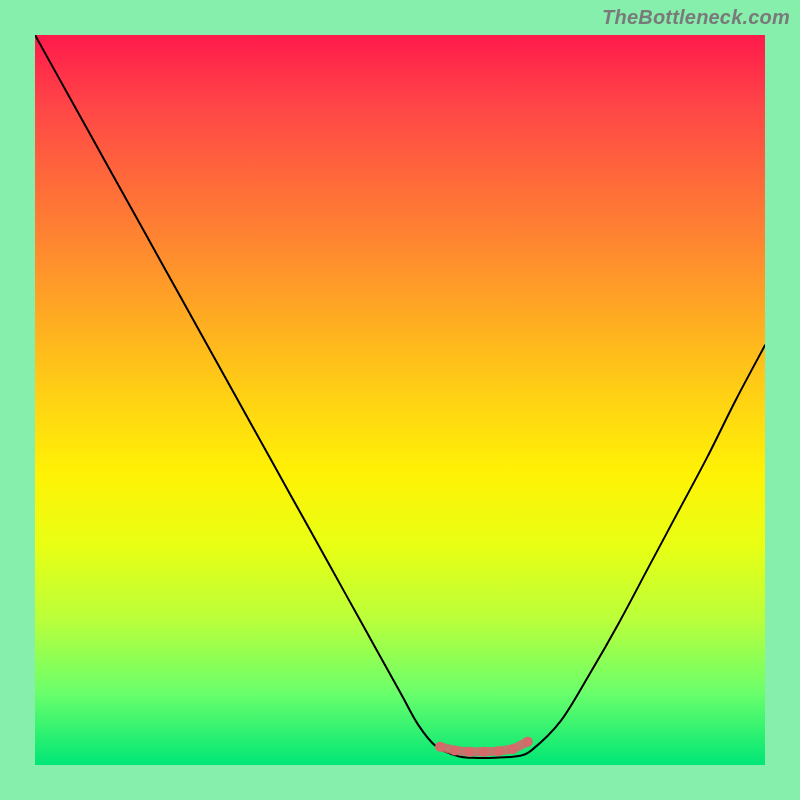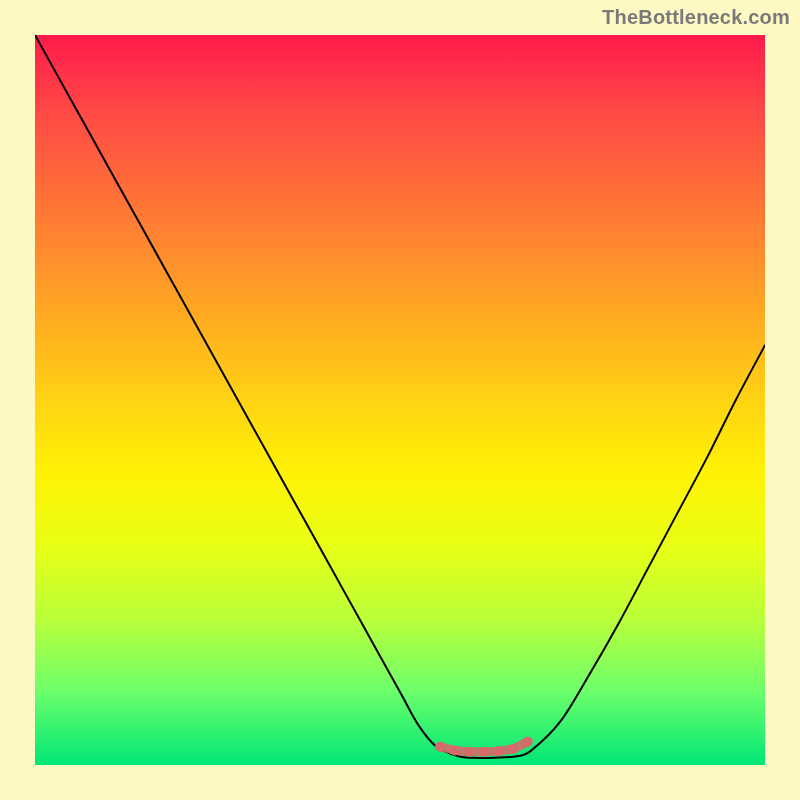--- a/index.html
+++ b/index.html
@@ -8,21 +8,22 @@
     width: 800px;
     height: 800px;
     overflow: hidden;
     background: #000;
     font-family: Arial, Helvetica, sans-serif;
   }
   .frame {
     position: relative;
     width: 800px;
     height: 800px;
-    background: #fef9c3;
+    background: #86efac;
+    font-style: italic;
   }
   .plot {
     position: absolute;
     left: 35px;
     top: 35px;
     width: 730px;
     height: 730px;
     overflow: hidden;
   }
   .watermark {

